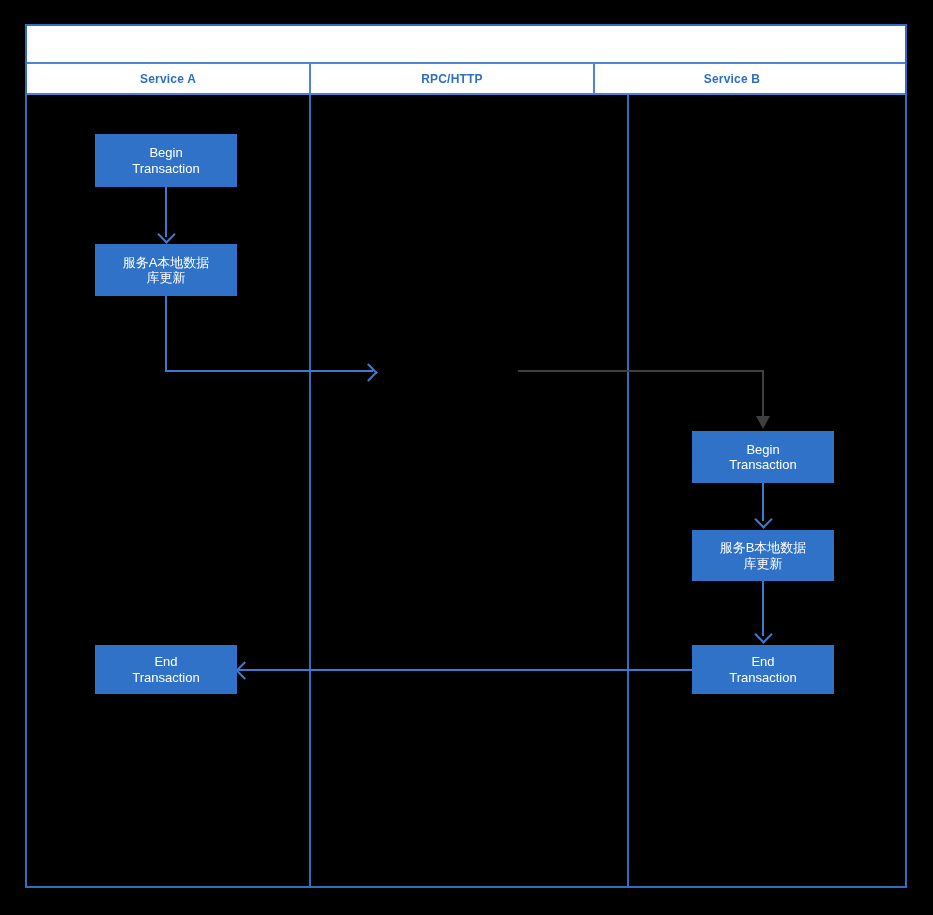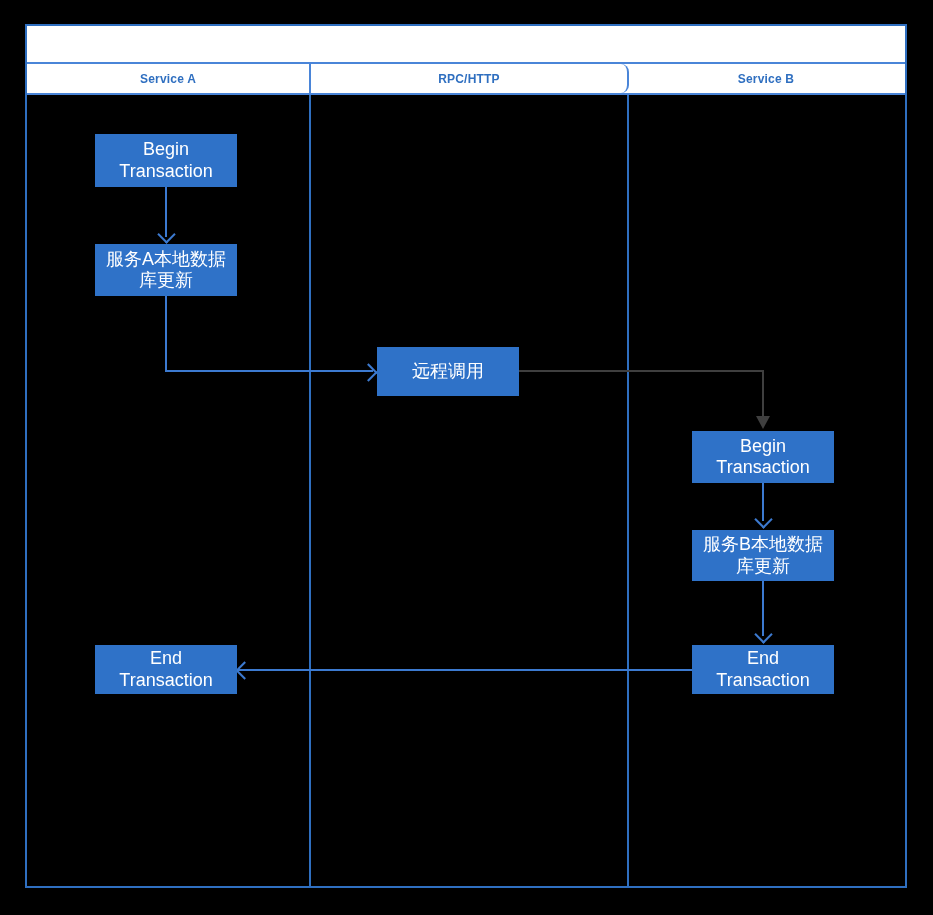--- a/index.html
+++ b/index.html
@@ -57,21 +57,21 @@
     align-items: center;
     justify-content: center;
     color: #2f6fc0;
     font-weight: bold;
     font-size: 12px;
     letter-spacing: 0.2px;
     box-sizing: border-box;
     height: 100%;
   }
   .header-cell.lane-a { width: 284px; border-right: 2px solid #4a85d8; }
-  .header-cell.lane-r { width: 318px; border-right: 2px solid #4a85d8; border-radius: 8px; }
+  .header-cell.lane-r { width: 284px; border-right: 2px solid #4a85d8; }
   .header-cell.lane-b { width: 274px; }
 
   
   .lane-divider {
     position: absolute;
     top: 95px;
     width: 2px;
     height: 793px;
     background: #2f6fc0;
   }
@@ -81,21 +81,21 @@
   
   .node {
     position: absolute;
     background: #2f72c8;
     color: #ffffff;
     display: flex;
     align-items: center;
     justify-content: center;
     text-align: center;
     line-height: 1.18;
-    font-size: 18px;
+    font-size: 13px;
     box-sizing: border-box;
     padding: 2px 4px;
   }
   .node .node-text { display: block; width: 100%; }
 
   
   .conn {
     position: absolute;
     background: #3c7ad0;
   }
@@ -175,23 +175,20 @@
     </span>
   </div>
 
   <div class="node" style="left:95px; top:244px; width:142px; height:52px;align-items:center;">
     <span class="node-text">
       <span>服务A本地数据</span><br>
       <span>库更新</span>
     </span>
   </div>
 
-  <div class="node" style="left:377px; top:347px; width:142px; height:49px;">
-    <span class="node-text">远程调用</span>
-  </div>
 
   <div class="node" style="left:692px; top:431px; width:142px; height:52px;">
     <span class="node-text">
       <span>Begin</span><br>
       <span>Transaction</span>
     </span>
   </div>
 
   <div class="node" style="left:692px; top:530px; width:142px; height:51px;align-items:center;">
     <span class="node-text">

